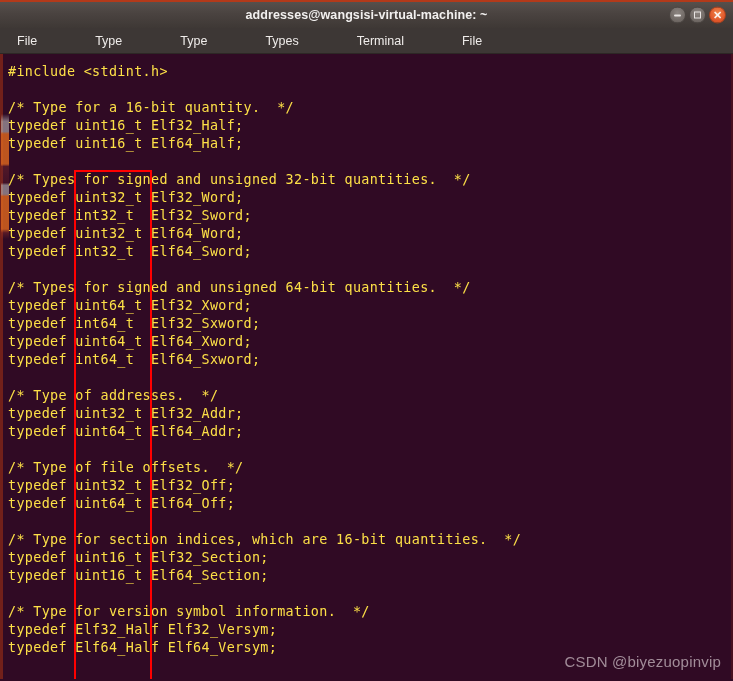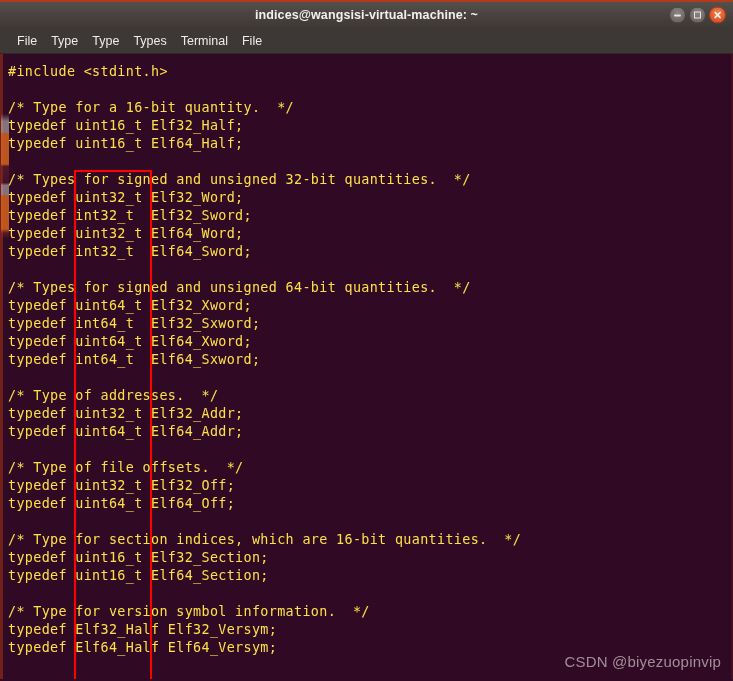--- a/index.html
+++ b/index.html
@@ -92,20 +92,21 @@
 
   
   #menubar {
     height: 26px;
     background: #3d3735;
     display: flex;
     align-items: center;
     padding-left: 10px;
     box-sizing: border-box;
     border-bottom: 1px solid #2d2725;
+    gap: 44px;
   }
   .menu-item {
     color: #efecea;
     font-family: "Liberation Sans", sans-serif;
     font-size: 12.5px;
     padding: 2px 7px;
     cursor: default;
     user-select: none;
     white-space: nowrap;
   }
@@ -203,21 +204,21 @@
     white-space: nowrap;
     margin-top: 20px;
   }
 </style>
 </head>
 <body>
 
 <div id="window">
 
   <div id="titlebar">
-    <div id="title-text">indices@wangsisi-virtual-machine: ~</div>
+    <div id="title-text">addresses@wangsisi-virtual-machine: ~</div>
     <div id="window-buttons">
       <div class="wbtn gray">
         <span class="glyph-min"></span>
       </div>
       <div class="wbtn gray">
         <span class="glyph-max"></span>
       </div>
       <div class="wbtn close">
         <span class="glyph-close">✕</span>
       </div>

